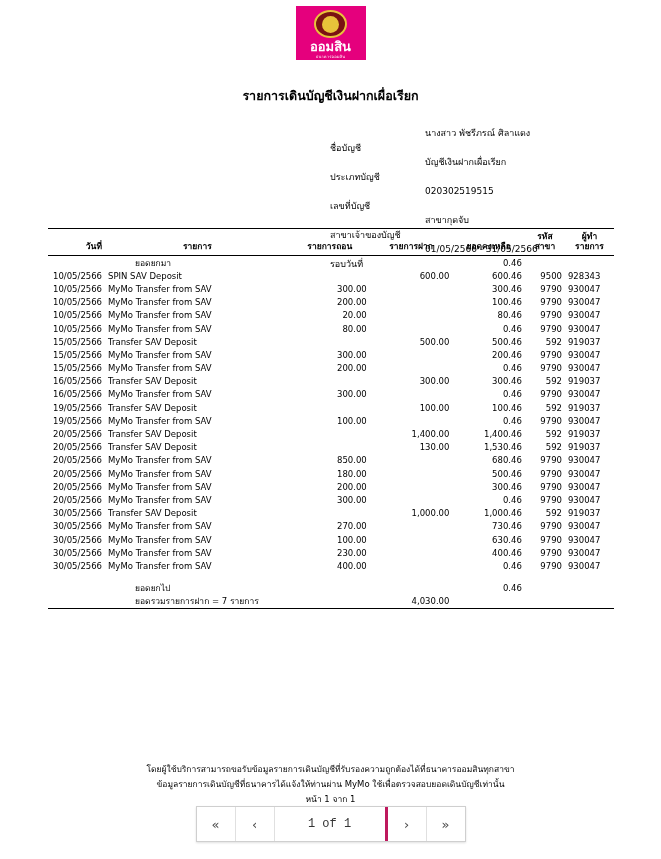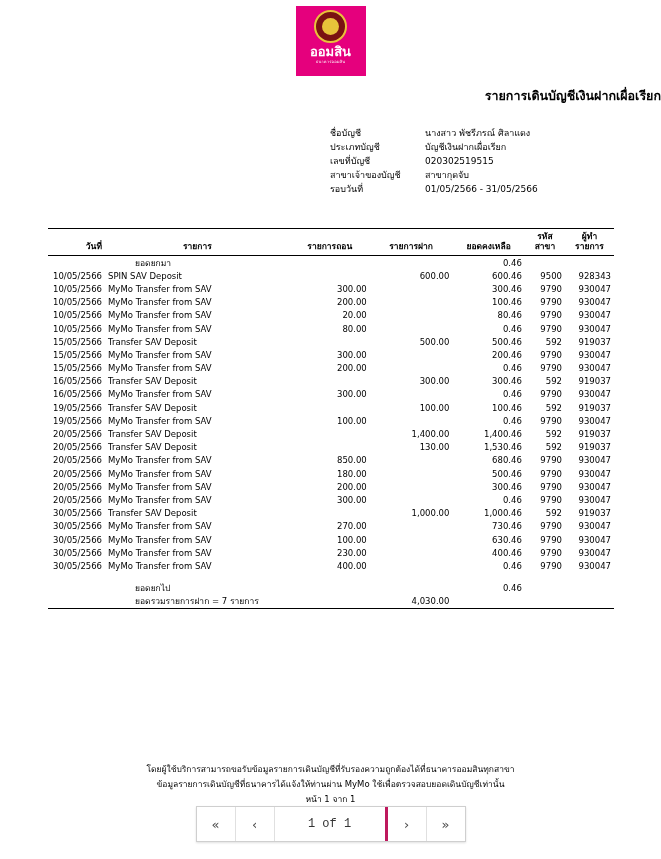--- a/index.html
+++ b/index.html
@@ -26,21 +26,21 @@
   .logo-wrap {
     position: absolute;
     top: 6px;
     left: 0;
     width: 661px;
     display: flex;
     justify-content: center;
   }
   .logo {
     width: 70px;
-    height: 70px;
+    height: 54px;
     background: #e5007d;
     display: flex;
     flex-direction: column;
     align-items: center;
     justify-content: flex-start;
     padding-top: 4px;
     box-sizing: border-box;
   }
   .logo-seal {
     width: 33px;
@@ -72,39 +72,40 @@
     line-height: 6px;
     letter-spacing: 0.1px;
   }
 
   
   .doc-title {
     position: absolute;
     top: 86px;
     left: 0;
     width: 661px;
-    text-align: right;
+    text-align: center;
     font-size: 12.5px;
     font-weight: bold;
   }
 
   
   .acct-info {
     position: absolute;
     top: 126px;
     left: 330px;
     font-size: 9px;
     line-height: 14px;
   }
   .acct-row {
     display: flex;
   }
   .acct-label {
     width: 95px;
     flex: 0 0 95px;
+    margin-top: 15px;
   }
   .acct-value {
     flex: 1;
   }
 
   
   .txn-table {
     position: absolute;
     top: 228px;
     left: 48px;
@@ -126,21 +127,21 @@
     line-height: 12px;
     vertical-align: top;
     white-space: nowrap;
   }
   .c-date   { width: 52px;  text-align: right; }
   .c-desc   { width: 165px; text-align: left; }
   .c-wd     { width: 95px;  text-align: right; }
   .c-dp     { width: 95px;  text-align: right; }
   .c-bal    { width: 80px;  text-align: right; }
   .c-branch { width: 40px;  text-align: right; }
-  .c-teller { width: 48px;  text-align: right; }
+  .c-teller { width: 48px;  text-align: left; }
 
   th.c-desc   { text-align: center; padding-left: 30px; }
   th.c-wd     { text-align: center; }
   th.c-dp     { text-align: center; }
   th.c-bal    { text-align: center; }
   th.c-branch { text-align: center; }
   th.c-teller { text-align: center; }
 
   .spacer-row td { height: 8px; line-height: 8px; padding: 0; }
   .summary-row td { line-height: 13px; }

